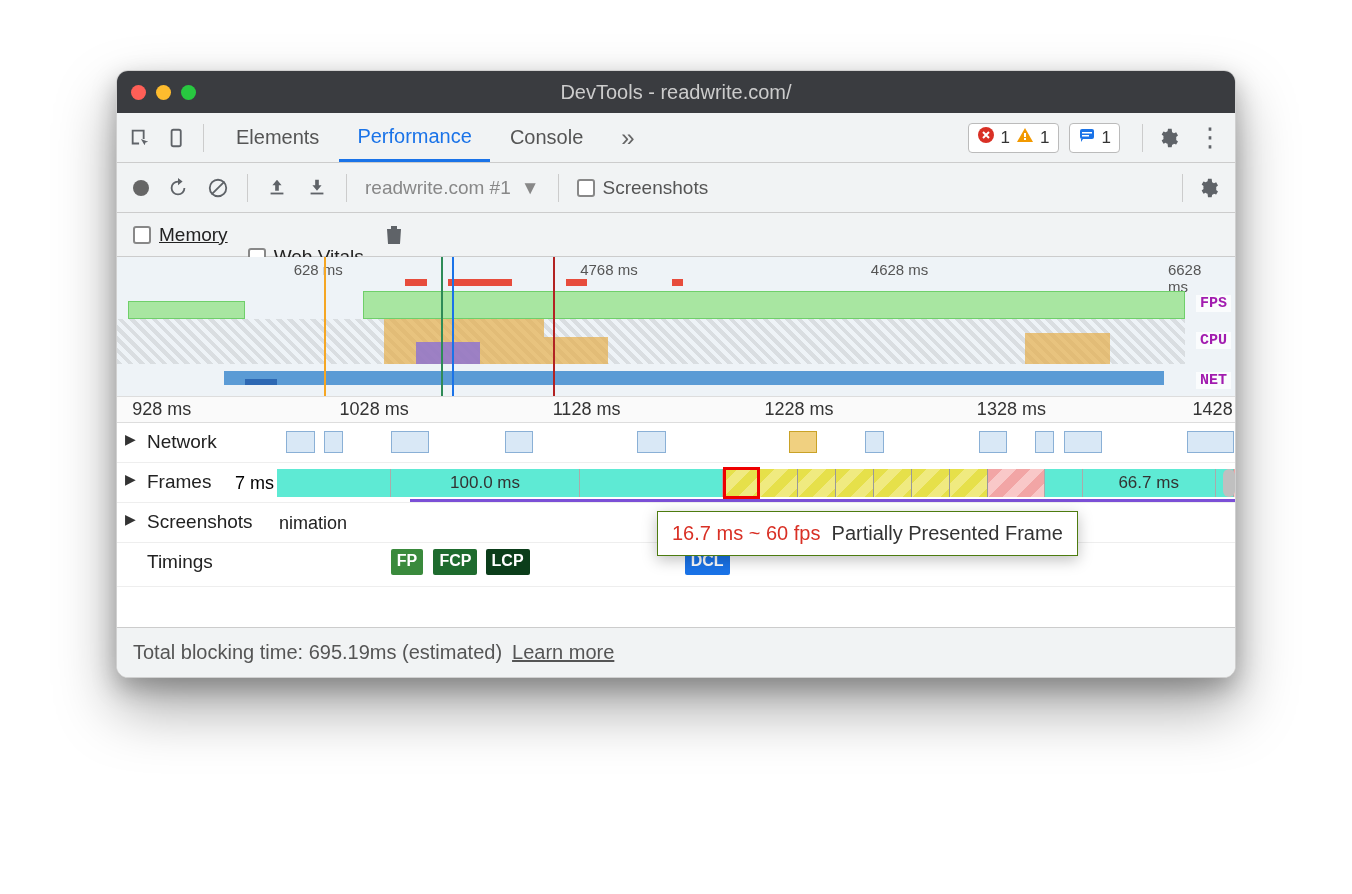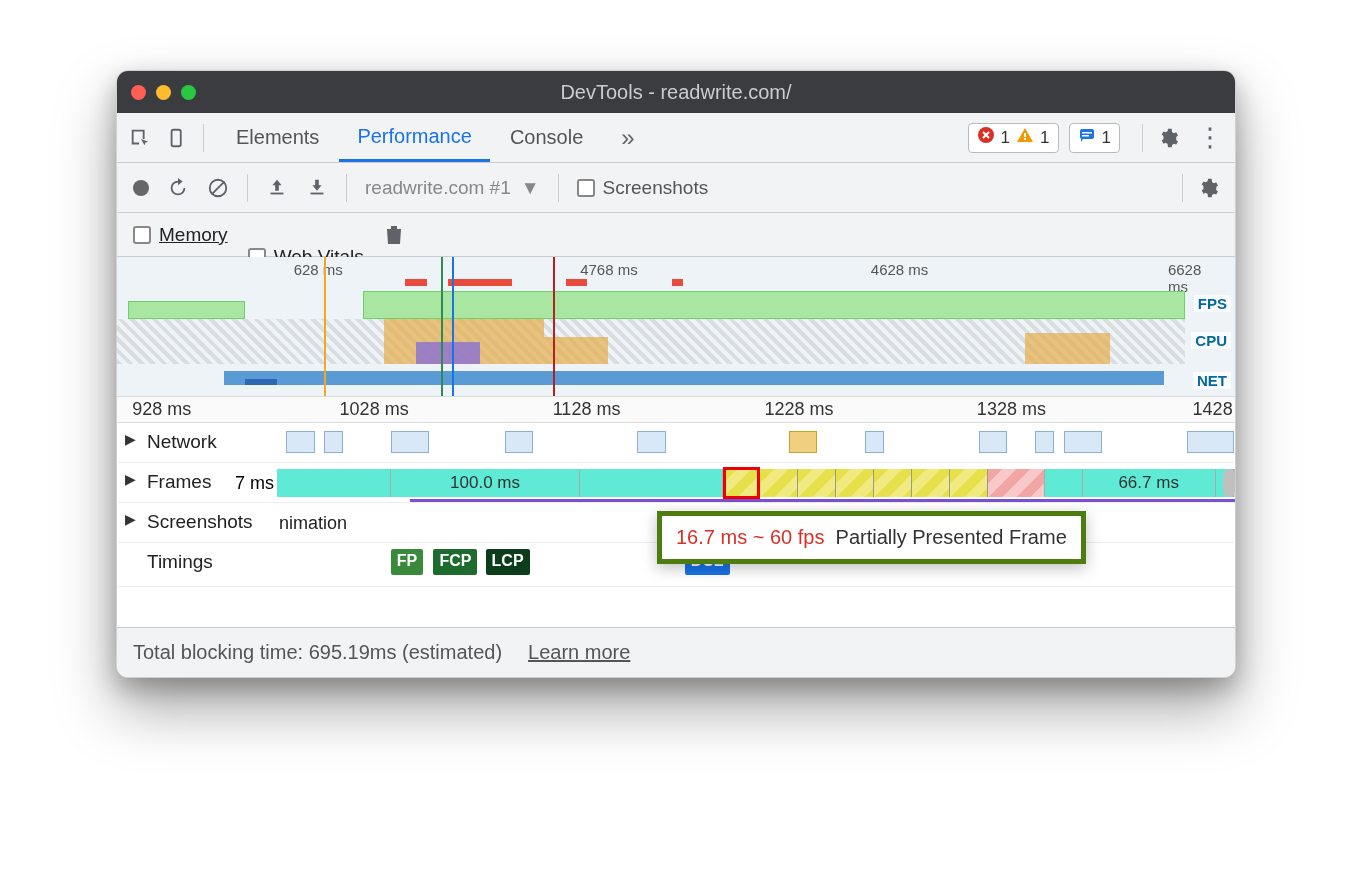--- a/index.html
+++ b/index.html
@@ -20,21 +20,21 @@
   .badge-group { display: flex; align-items: center; border: 1px solid #bbb; border-radius: 4px; height: 30px; padding: 0 8px; gap: 6px; font-size: 17px; color:#333; margin-right:8px; background:#fff;}
   .icon { display: inline-flex; align-items: center; justify-content: center; }
   .toolbar2 { display: flex; align-items: center; height: 50px; border-bottom: 1px solid #ccc; background: #f1f3f4; padding: 0 16px; gap: 18px; font-size: 19px; color: #555; }
   .toolbar2 .sep { width: 1px; height: 28px; background: #ccc; }
   .toolbar2 .dropdown { color: #888; display:flex; align-items:center; gap:10px; }
   .toolbar2 .right { margin-left: auto; display:flex; align-items:center; gap:14px; }
   .toolbar3 { display: flex; align-items: center; height: 44px; border-bottom: 1px solid #ccc; background: #f1f3f4; padding: 0 16px; gap: 20px; font-size: 19px; color: #222; }
   .checkbox { width: 18px; height: 18px; border: 2px solid #888; border-radius: 3px; display:inline-block; vertical-align:middle; margin-right:8px; background:#fff;}
   .svgicon { width: 22px; height: 22px; fill: #5f6368; }
   .overview { position: relative; height: 140px; background: #eef3f7; border-bottom: 1px solid #ddd; }
-  .overview .row-label { position: absolute; right: 4px; font-size: 15px; font-weight: 700; color: #0369a1; background:rgba(255,255,255,0.7); padding:0 4px;}
+  .overview .row-label { position: absolute; right: 4px; font-size: 15px; font-weight: 700; color: #a21caf; background:rgba(255,255,255,0.7); padding:0 4px;font-family:Liberation Mono, monospace;}
   .ov-ticks { position:absolute; top:4px; left:0; right:0; height:16px; font-size:15px; color:#555; }
   .ov-tick { position:absolute; top:0; transform:translateX(-50%);}
   .fps-track { position:absolute; top:22px; left:0; right:50px; height:40px; }
   .fps-bar { position:absolute; bottom:0; background:#a8e6a1; border:1px solid #6fcf6a; }
   .fps-red { position:absolute; top:0; height:7px; background:#e74c3c; }
   .cpu-track { position:absolute; top:62px; left:0; right:50px; height:45px; }
   .cpu-fill { position:absolute; bottom:0; background:#e6ae4a; opacity:0.7; }
   .cpu-hatch { position:absolute; inset:0; background:repeating-linear-gradient(45deg, rgba(100,100,100,.15) 0 4px, transparent 4px 8px); }
   .net-track { position:absolute; top:110px; left:0; right:50px; height:22px; }
   .net-bar { position:absolute; top:4px; height:14px; background:#5b9bd5; }
@@ -46,23 +46,23 @@
   .lane .exp { position:absolute; left:8px; top:8px; font-size:14px; color:#333;}
   .lane .label { position:absolute; left:30px; top:8px; font-size:19px; color:#222; }
   .lane .content { position:absolute; left:160px; right:10px; top:0; bottom:0; }
   .frame-block { position:absolute; top:6px; height:28px; font-size:17px; color:#333; display:flex; align-items:center; justify-content:center; }
   .frame-green { background:#5eead4; border-right:1px solid #aaa; }
   .frame-yellow { background:repeating-linear-gradient(135deg,#e6e04a 0 10px,#f0ea80 10px 20px); border-right:1px solid #999;}
   .frame-red { background:repeating-linear-gradient(135deg,#f2a5a5 0 10px,#f9c8c8 10px 20px); border-right:1px solid #aaa;}
   .frame-sel { position:absolute; top:4px; height:32px; border:3px solid #e00; }
   .net-item { position:absolute; top:8px; height:22px; background:#d9e8f6; border:1px solid #8ab0d6; }
   .timing-tag { position:absolute; top:6px; height:26px; color:#fff; font-size:16px; font-weight:600; padding:3px 6px; border-radius:2px;}
-  .tooltip { position:absolute; background:#fff; border:5px solid #4d7c0f; box-shadow:0 4px 14px rgba(0,0,0,.25); padding:10px 14px; font-size:20px; color:#333; white-space:nowrap; z-index:50;}
+  .tooltip { position:absolute; background:#fff; border:1px solid #4d7c0f; box-shadow:0 4px 14px rgba(0,0,0,.25); padding:10px 14px; font-size:20px; color:#333; white-space:nowrap; z-index:50;}
   .tooltip .red { color:#d93025; }
-  .footer { height:50px; background:#f1f3f4; border-top:1px solid #ccc; display:flex; align-items:center; padding:0 16px; font-size:20px; color:#555; gap:26px;}
+  .footer { height:50px; background:#f1f3f4; border-top:1px solid #ccc; display:flex; align-items:center; padding:0 16px; font-size:20px; color:#555; gap:10px;}
   .footer a { color:#555; text-decoration: underline; cursor:pointer;}
   .interactions-bar { position:absolute; height:3px; background:#7b4fd6; top:36px; }
   .scrollbar-thumb { position:absolute; right:0; width:12px; background:#c0c0c0; border-radius:6px; }
   .trash { font-size:22px; }
   .record-dot { width:16px; height:16px; border-radius:50%; background:#666; }
 </style>
 </head>
 <body>
 
 <div class="window">

